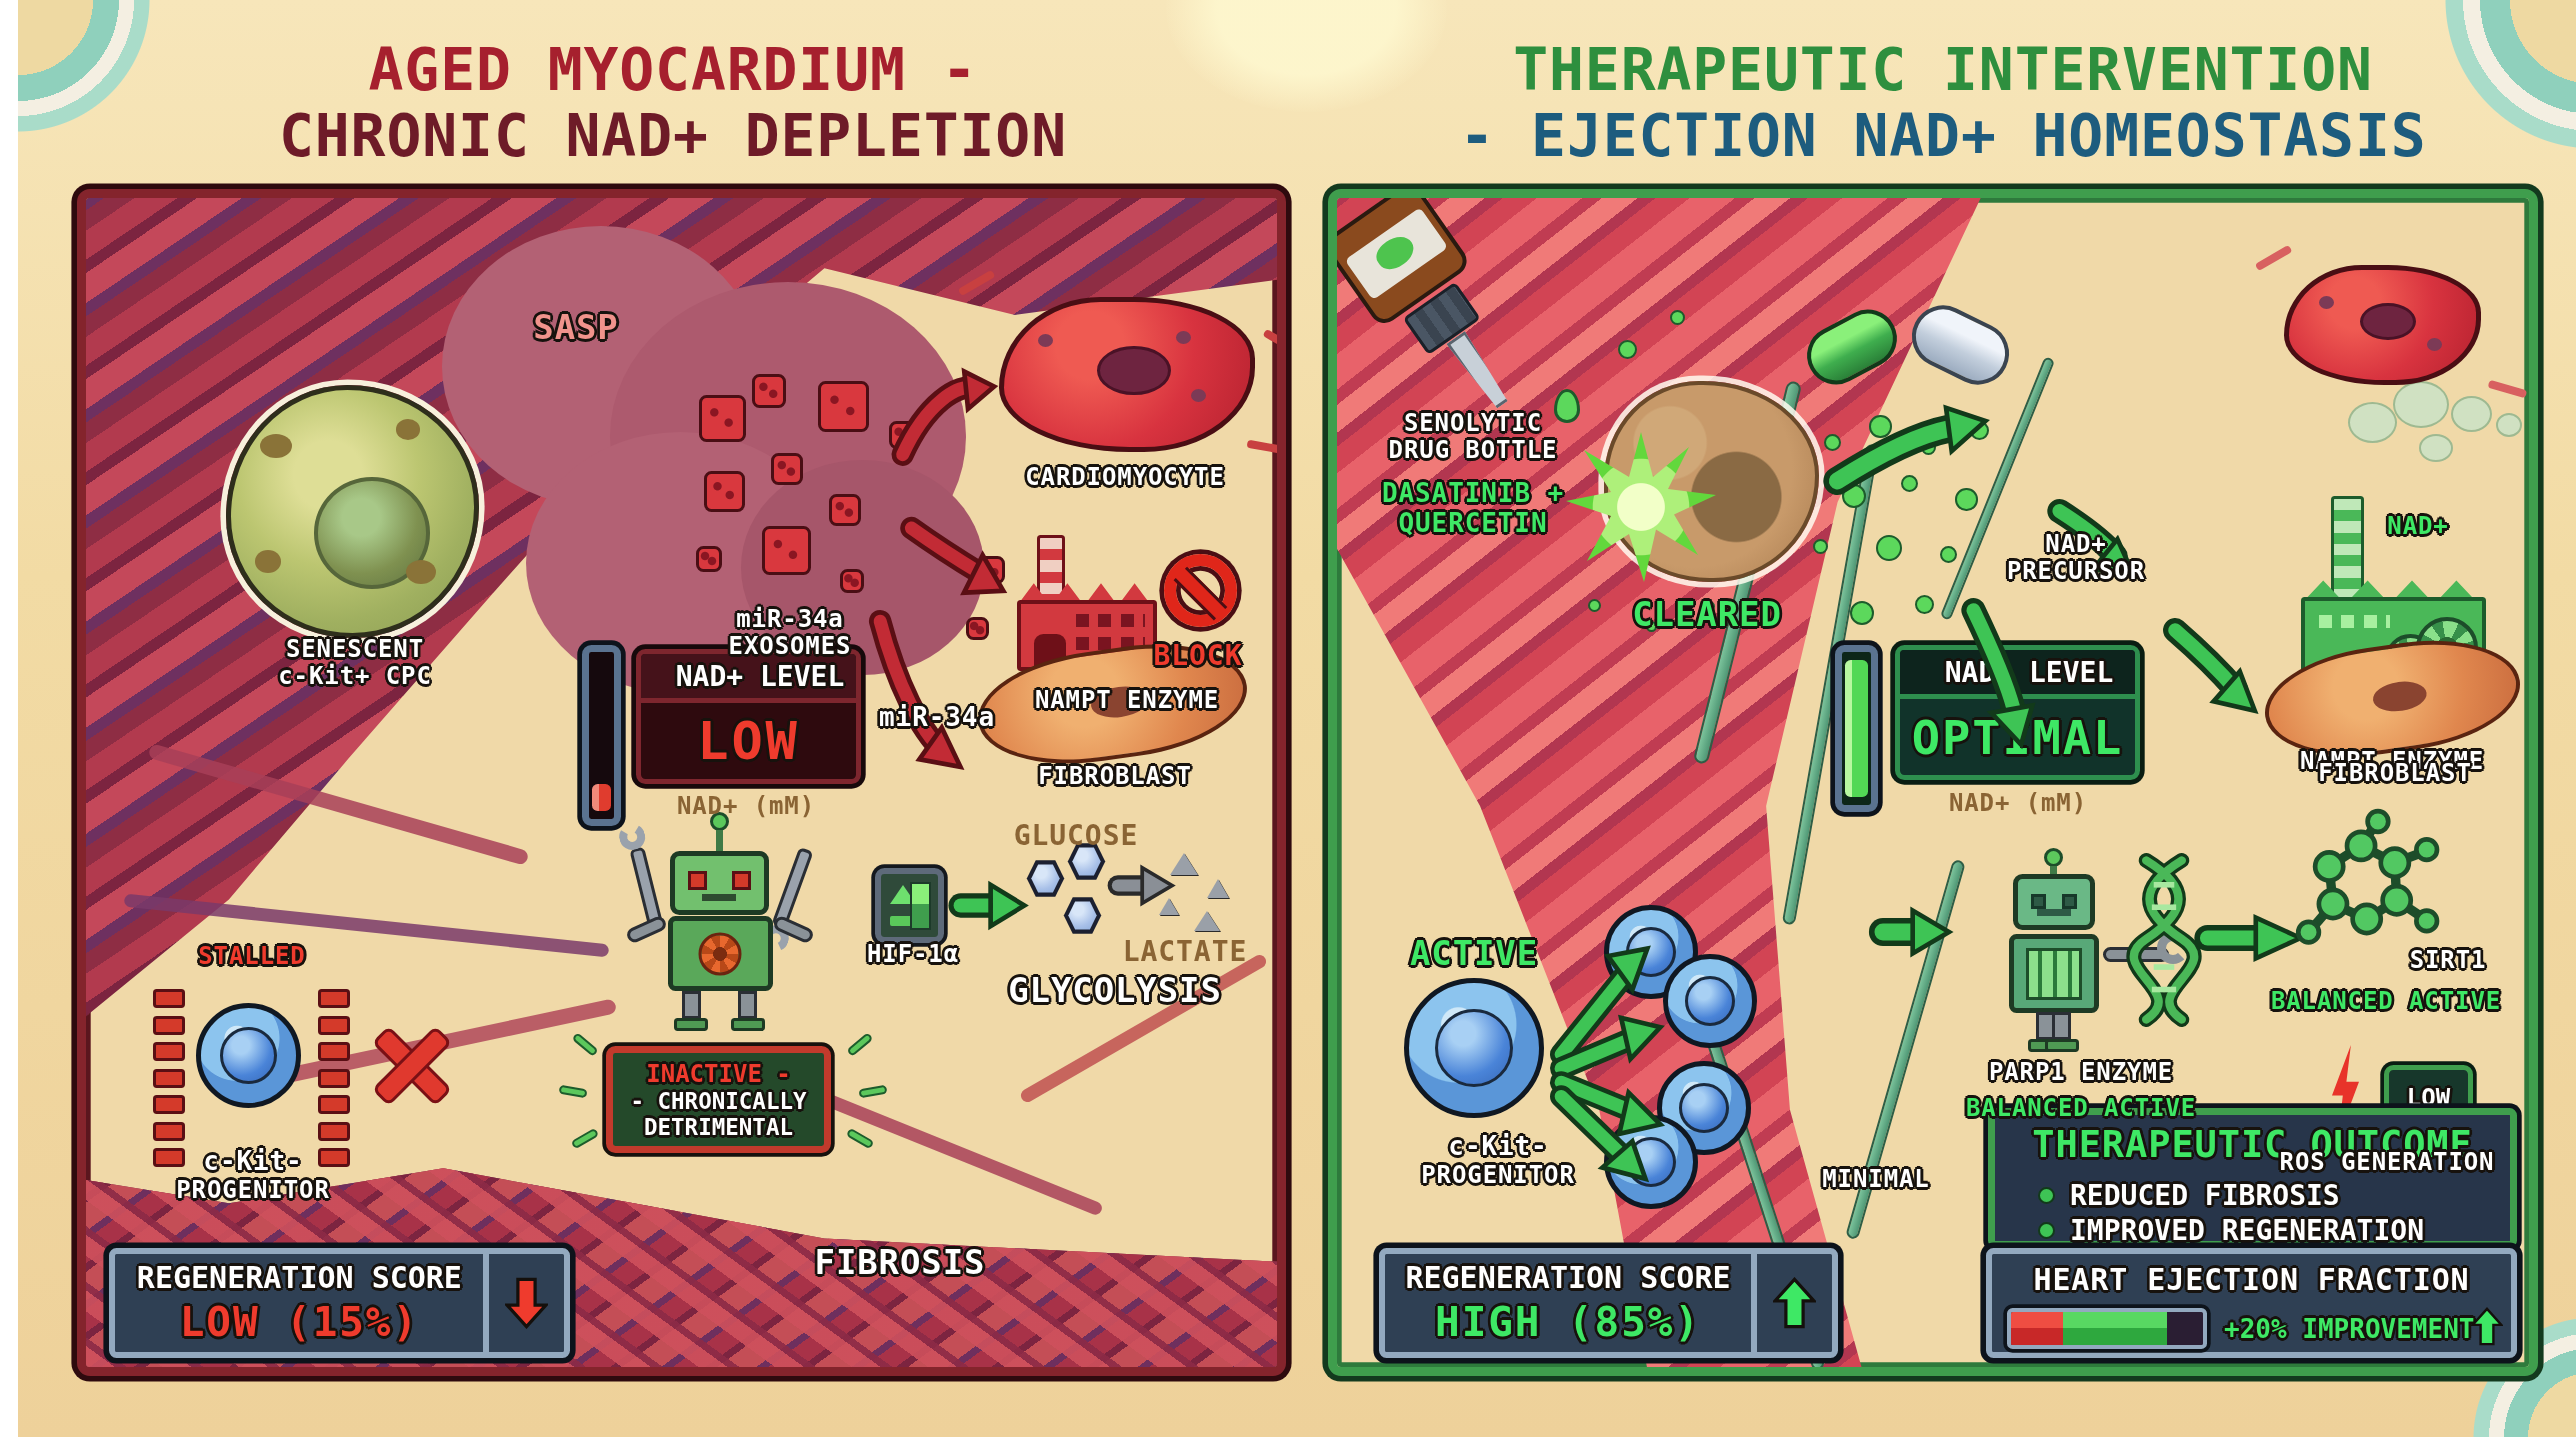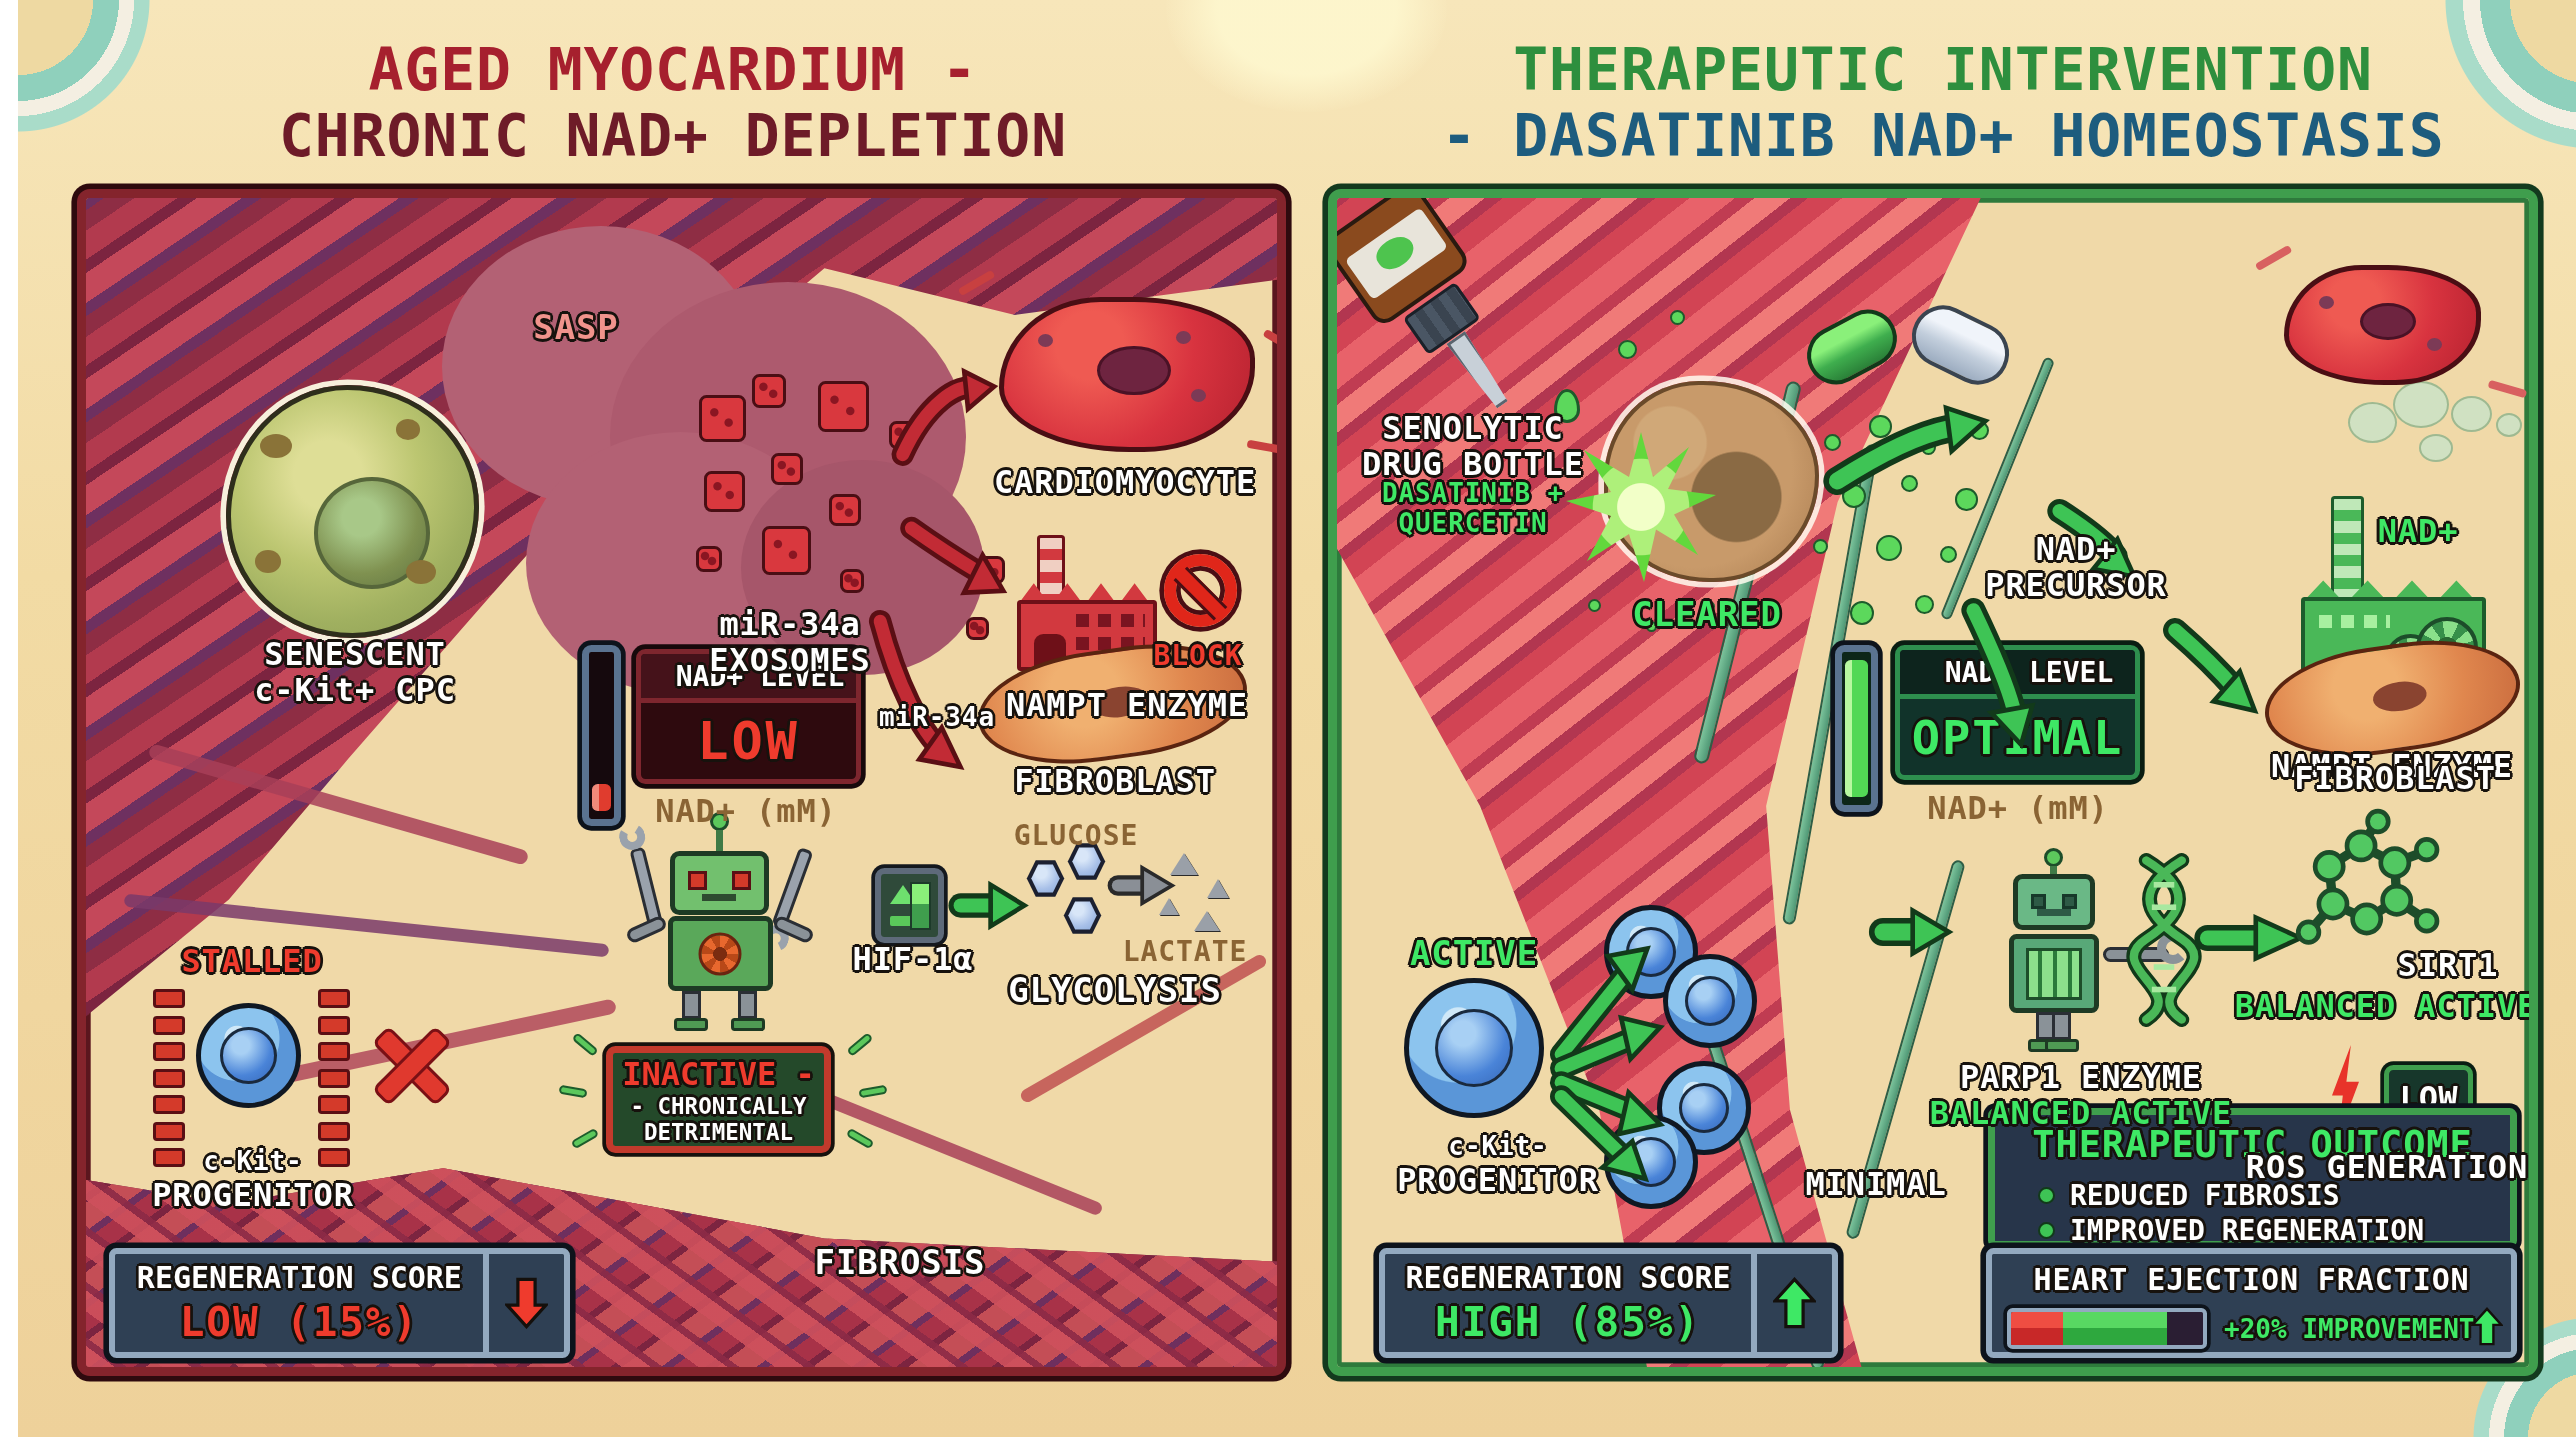--- a/index.html
+++ b/index.html
@@ -9,21 +9,21 @@
     background:linear-gradient(180deg,#f7e6ba 0%,#f2dba4 40%,#eed19a 100%); overflow:hidden;margin-left:18px; }
   .abs { position:absolute; }
   
   .t { position:absolute; font-weight:bold; text-align:center; line-height:1.14;
        transform:translateX(-50%); white-space:nowrap; z-index:6; letter-spacing:0.9px; }
   .ln { display:block; }
   .out { text-shadow:2.8px 0 #17120d,-2.8px 0 #17120d,0 2.8px #17120d,0 -2.8px #17120d,
          1.9px 1.9px #17120d,-1.9px -1.9px #17120d,1.9px -1.9px #17120d,-1.9px 1.9px #17120d; }
   .ow { color:#ffffff; } .og { color:#3ee865; } .or { color:#ef3b2d; }
   .osal { color:#f0938c; } .obr { color:#8a6434; }.s28{font-size:26px}.s30{font-size:28px}.s32{font-size:30px}
-  .s34{font-size:32px}.s36{font-size:34px}.s40{font-size:37px}.s44{font-size:41px}
+  .s34{font-size:24px}.s36{font-size:34px}.s40{font-size:37px}.s44{font-size:41px}
   .s50{font-size:47px}.s56{font-size:52px}.s62{font-size:58px}
   
   .corner { position:absolute; z-index:0; pointer-events:none; }
   .sun { position:absolute; left:1148px; top:-94px; width:281px; height:206px; border-radius:50%;
     background:radial-gradient(ellipse at center,rgba(253,246,205,.95) 0 45%,rgba(253,246,205,0) 72%); }
   
   .panel { position:absolute; top:189px; width:1209px; height:1187px; border-radius:13px;
     background:#f0d9a8; overflow:hidden; z-index:2; }
   #panelL { left:59px;  border:9.4px solid #84242c; box-shadow:0 0 0 5.6px #2e0a0e, inset 0 0 0 4.7px #5a161e; }
   #panelR { left:1310px; width:1210px; border:9.4px solid #3f9e4d; box-shadow:0 0 0 5.6px #133a1e, inset 0 0 0 4.7px #2e7a3c; }
@@ -207,21 +207,21 @@
   <div class="corner" style="right:0;top:0;width:318px;height:243px;background:radial-gradient(circle at 100% 0,#eed9a2 0 84px,#8fd0bc 84px 114px,#f4efe2 114px 131px,#a9dcc9 131px 148px,rgba(0,0,0,0) 149px);"></div>
   <div class="corner" style="left:0;bottom:0;width:243px;height:187px;background:radial-gradient(circle at 0 100%,#eed9a2 0 66px,#8f d0bc 66px 90px,#8fd0bc 66px 90px,#f4efe2 90px 105px,#a9dcc9 105px 120px,rgba(0,0,0,0) 121px);"></div>
   <div class="corner" style="right:0;bottom:0;width:243px;height:187px;background:radial-gradient(circle at 100% 100%,#eed9a2 0 66px,#8fd0bc 66px 90px,#f4efe2 90px 105px,#a9dcc9 105px 120px,rgba(0,0,0,0) 121px);"></div>
 
   <div class="t s62" style="left:655px;top:37px;color:#a6202e;">
     <span class="ln">AGED MYOCARDIUM -</span>
     <span class="ln" style="color:#6e1b28;">CHRONIC NAD+ DEPLETION</span>
   </div>
   <div class="t s62" style="left:1925px;top:37px;color:#2e8f3e;">
     <span class="ln">THERAPEUTIC INTERVENTION</span>
-    <span class="ln" style="color:#1d5c7e;">- DASATINIB NAD+ HOMEOSTASIS</span>
+    <span class="ln" style="color:#1d5c7e;">- EJECTION NAD+ HOMEOSTASIS</span>
   </div>
 
   <div class="panel" id="panelL">
     <div class="fibTL"></div>
     <div class="fibBT"></div>
     <div class="vein" style="left:56px;top:599px;width:393px;height:15px;background:#a84058;transform:rotate(16deg);"></div>
     <div class="vein" style="left:37px;top:721px;width:487px;height:13px;background:#7a3a6a;transform:rotate(6deg);"></div>
     <div class="vein" style="left:131px;top:842px;width:403px;height:15px;background:#b0485a;transform:rotate(-12deg);"></div>
     <div class="vein" style="left:655px;top:936px;width:374px;height:13px;background:#a84058;transform:rotate(22deg);"></div>
     <div class="vein" style="left:917px;top:824px;width:281px;height:13px;background:#c05050;transform:rotate(-30deg);"></div>

